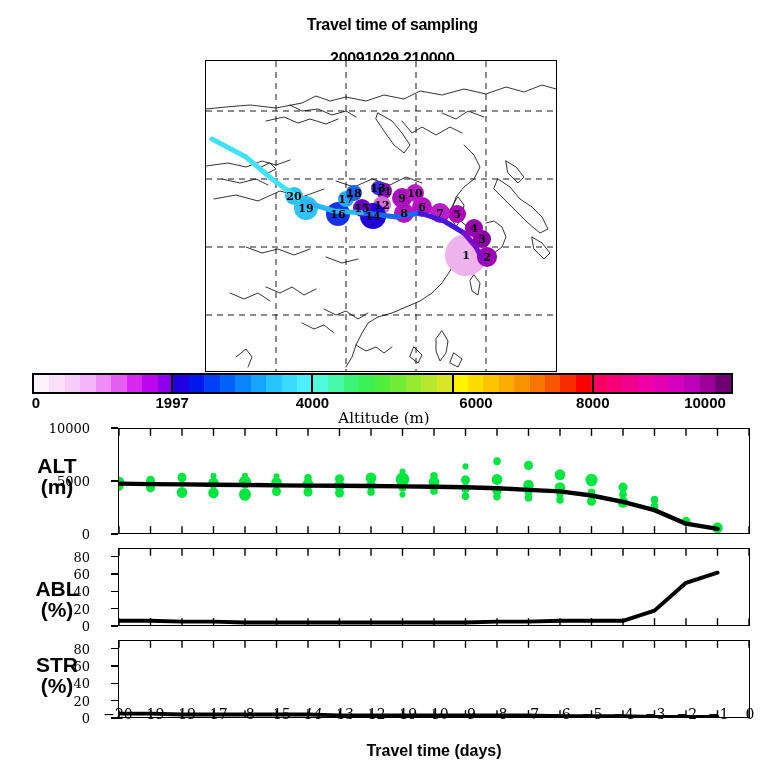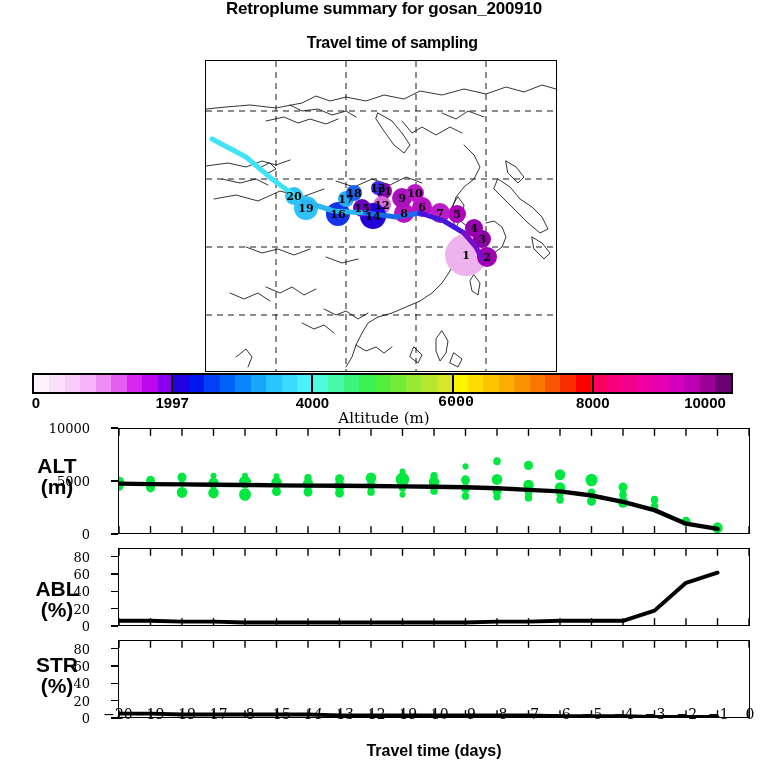--- a/index.html
+++ b/index.html
@@ -48,21 +48,20 @@
   #xaxis{position:absolute;left:0;top:706px;width:768px;height:18px;}
   .xlab{position:absolute;font-family:"DejaVu Serif",serif;font-size:14px;
         transform:translateX(-50%);white-space:nowrap;}
   #xtitle{position:absolute;left:118px;top:742px;width:632px;text-align:center;
           font-weight:bold;font-size:16px;}
 </style>
 </head>
 <body>
 
 <div id="header" class="abs">
-  <div class="hline" id="h-title">Retroplume summary for gosan_200910</div>
   <div class="hline" id="h-sampling">
     <span>Travel time of sampling</span>
     <span>&nbsp;</span>
     <span>20091029.210000</span>
     <span class="sp-wide"></span>
     <span>End time of sampling</span>
     <span>&nbsp;</span>
     <span>20091030.</span>
     <span class="sp-mid"></span>
     <span>0</span>
@@ -237,21 +236,21 @@
     <div class="cb-cell" style="background: rgb(228, 0, 178);"></div>
     <div class="cb-cell" style="background: rgb(212, 0, 187);"></div>
     <div class="cb-cell" style="background: rgb(188, 0, 180);"></div>
     <div class="cb-cell" style="background: rgb(156, 0, 151);"></div>
     <div class="cb-cell" style="background: rgb(109, 0, 114);"></div>
   </div>
 <div id="cbar-ticks" class="abs">
     <div class="cb-lab" style="left: 36px;">0</div>
     <div class="cb-lab" style="left: 172.2px;">1997</div>
     <div class="cb-lab" style="left: 312.4px;">4000</div>
-    <div class="cb-lab" style="left: 456px; font-family: Liberation Mono, monospace;">6000</div>
+    <div class="cb-lab" style="left: 476px;">6000</div>
     <div class="cb-lab" style="left: 592.8px;">8000</div>
     <div class="cb-lab" style="left: 705px;">10000</div>
   </div>
 <div id="cbar-title" class="abs">Altitude (m)</div>
 
 <div class="ylabel" id="ylab-alt">
   <div>ALT</div>
   <div>(m)</div>
 </div>
 <div class="ytickcol" id="yt-alt">

